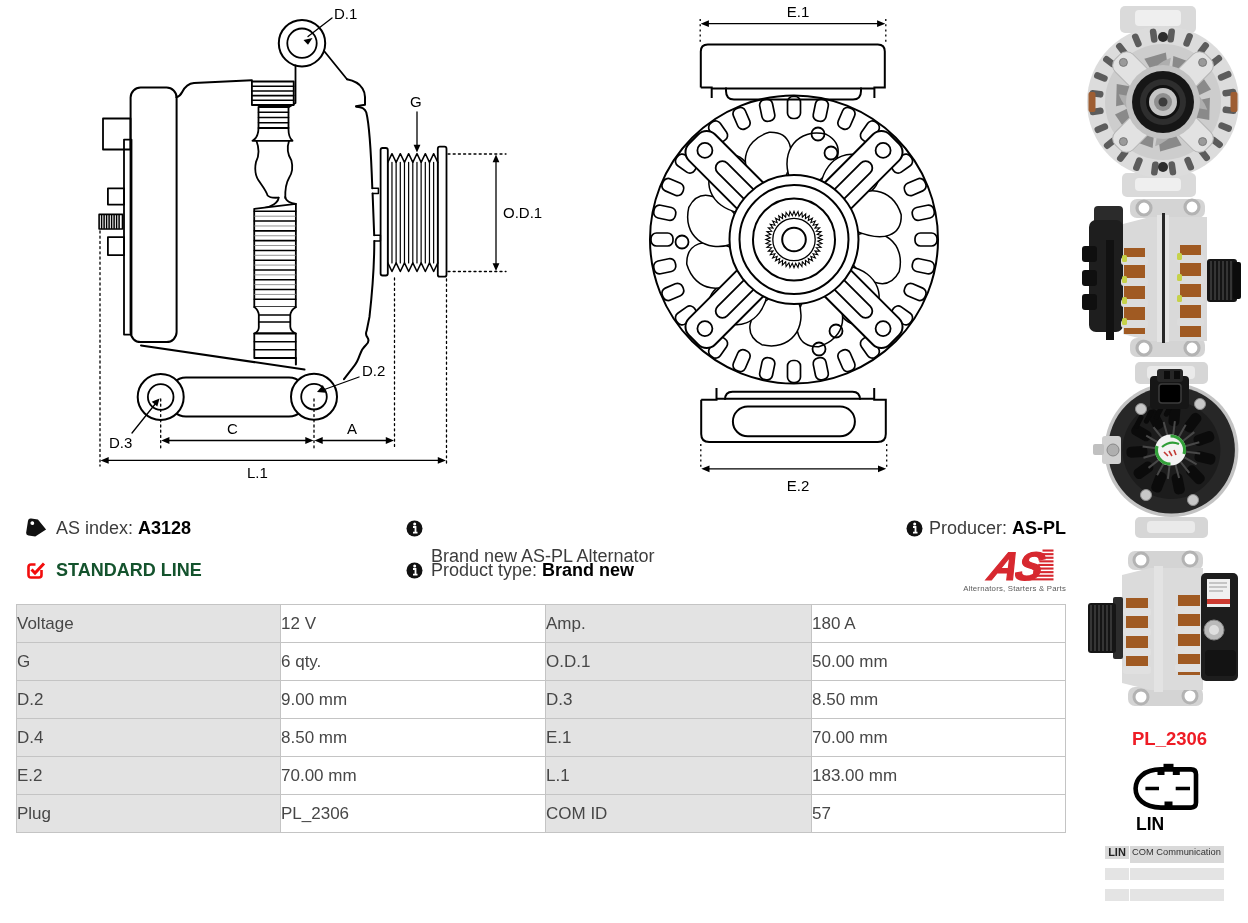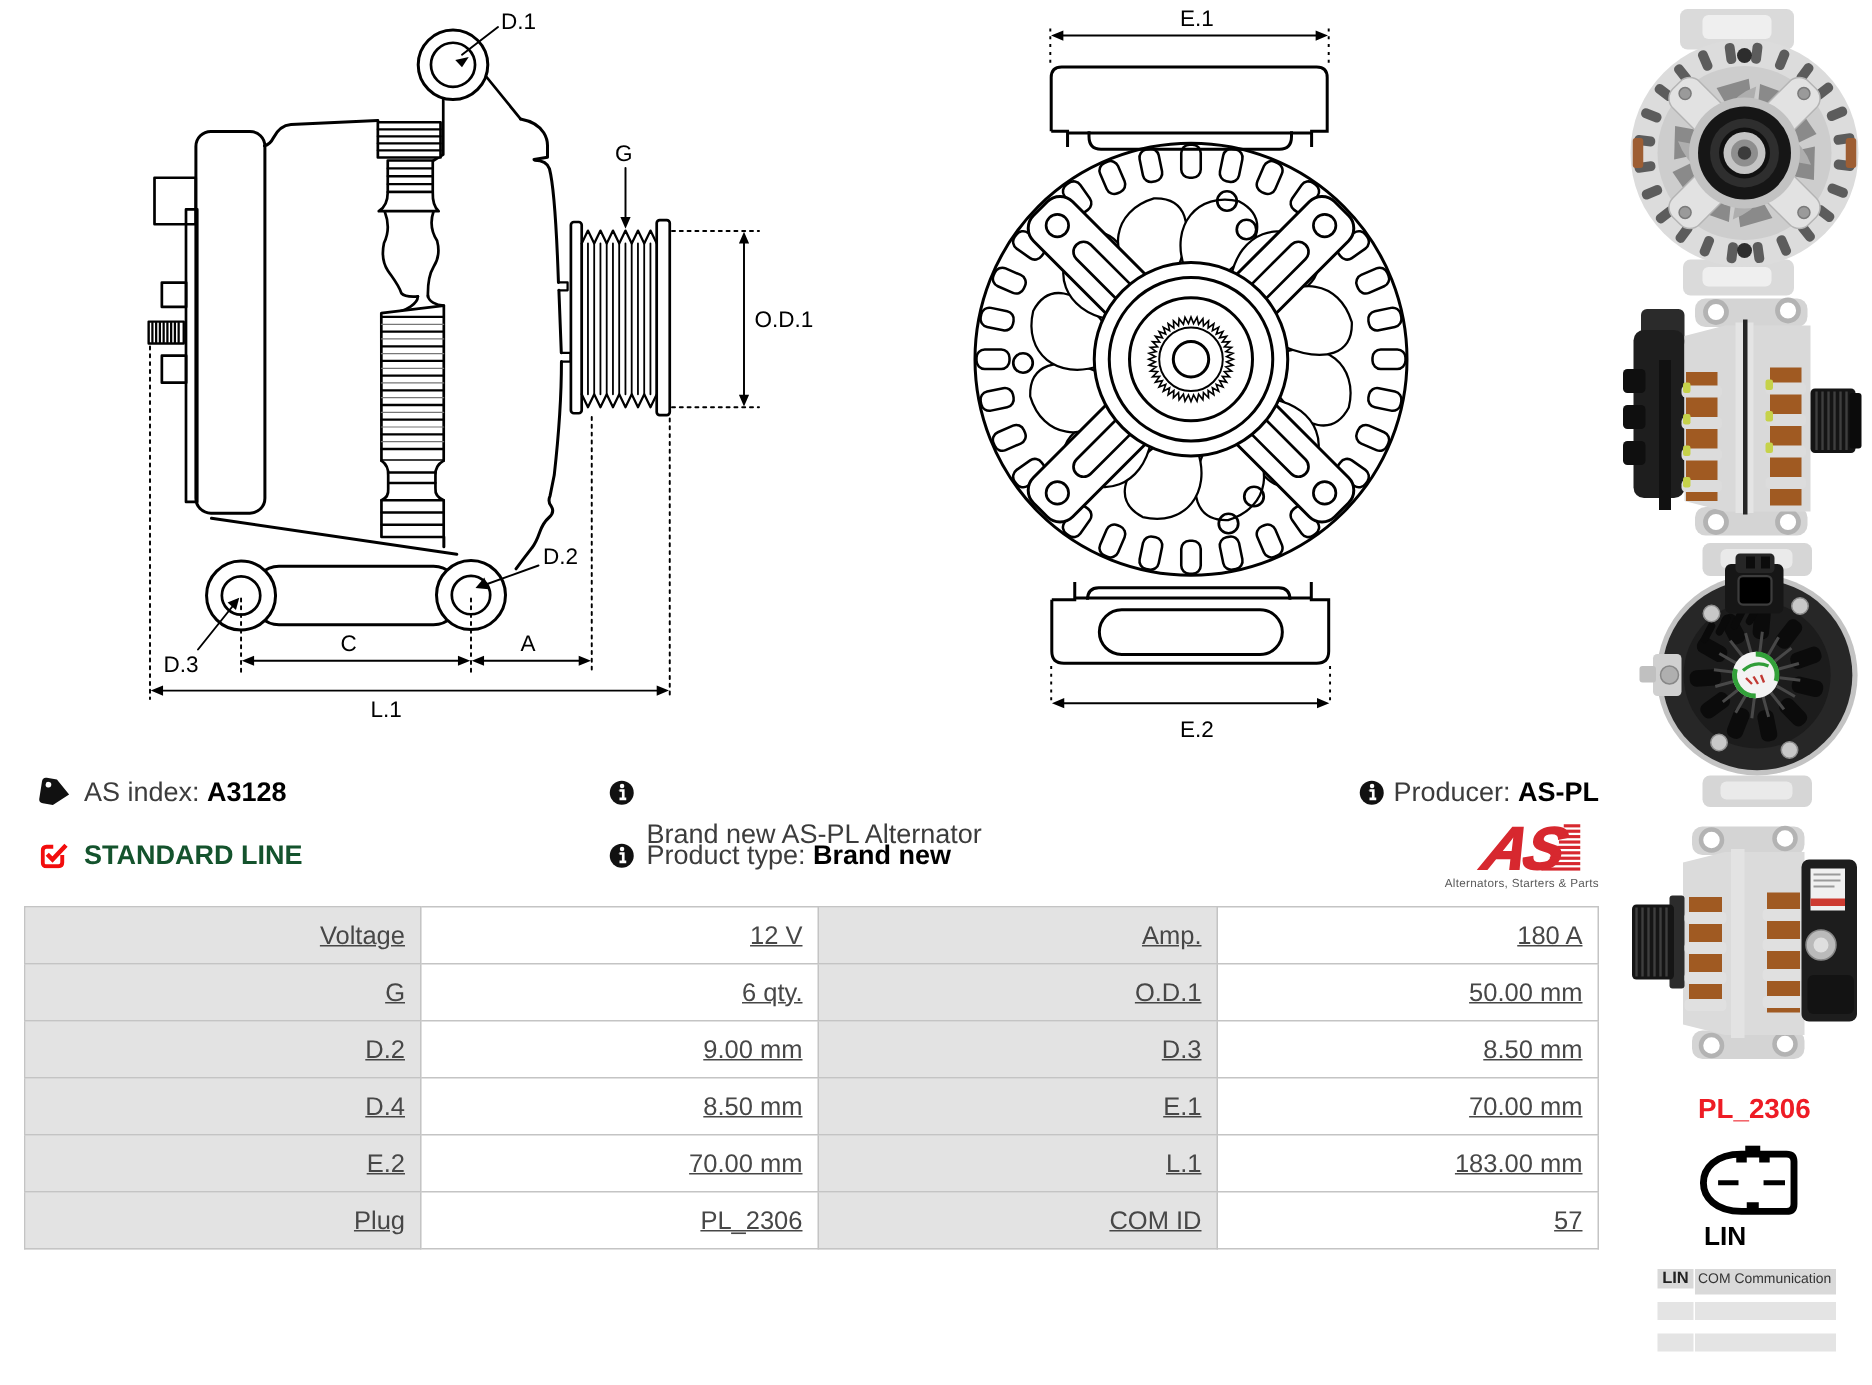--- a/index.html
+++ b/index.html
@@ -3,21 +3,21 @@
 <meta charset="utf-8">
 <style>
 html,body{margin:0;padding:0;}
 body{width:1248px;height:923px;position:relative;background:#fff;
 font-family:"Liberation Sans",sans-serif;overflow:hidden;}
 .abs{position:absolute;}
 .infotext{font-size:18px;color:#3c3c3c;white-space:nowrap;}
 .infotext b{color:#000;}
 table.spec{border-collapse:collapse;table-layout:fixed;}
 table.spec td{border:1px solid #c4c4c4;height:37px;padding:0 10px 0 0;
-text-align:right;font-size:17px;color:#474747;vertical-align:middle;text-decoration:underline;}
+font-size:17px;color:#474747;vertical-align:middle;}
 td.lbl{background:#e3e3e3;}
 td.val{background:#fff;}
 text.dim{font:15px "Liberation Sans",sans-serif;fill:#000;stroke:none;}
 </style>
 </head>
 <body>
 
 <svg class="abs" style="left:0;top:0" width="560" height="500" viewBox="0 0 560 500">
 <g id="sideview" fill="none" stroke="#000" stroke-width="2" stroke-linejoin="round" stroke-linecap="round">
 <circle cx="302" cy="43.2" r="23.2"></circle>

